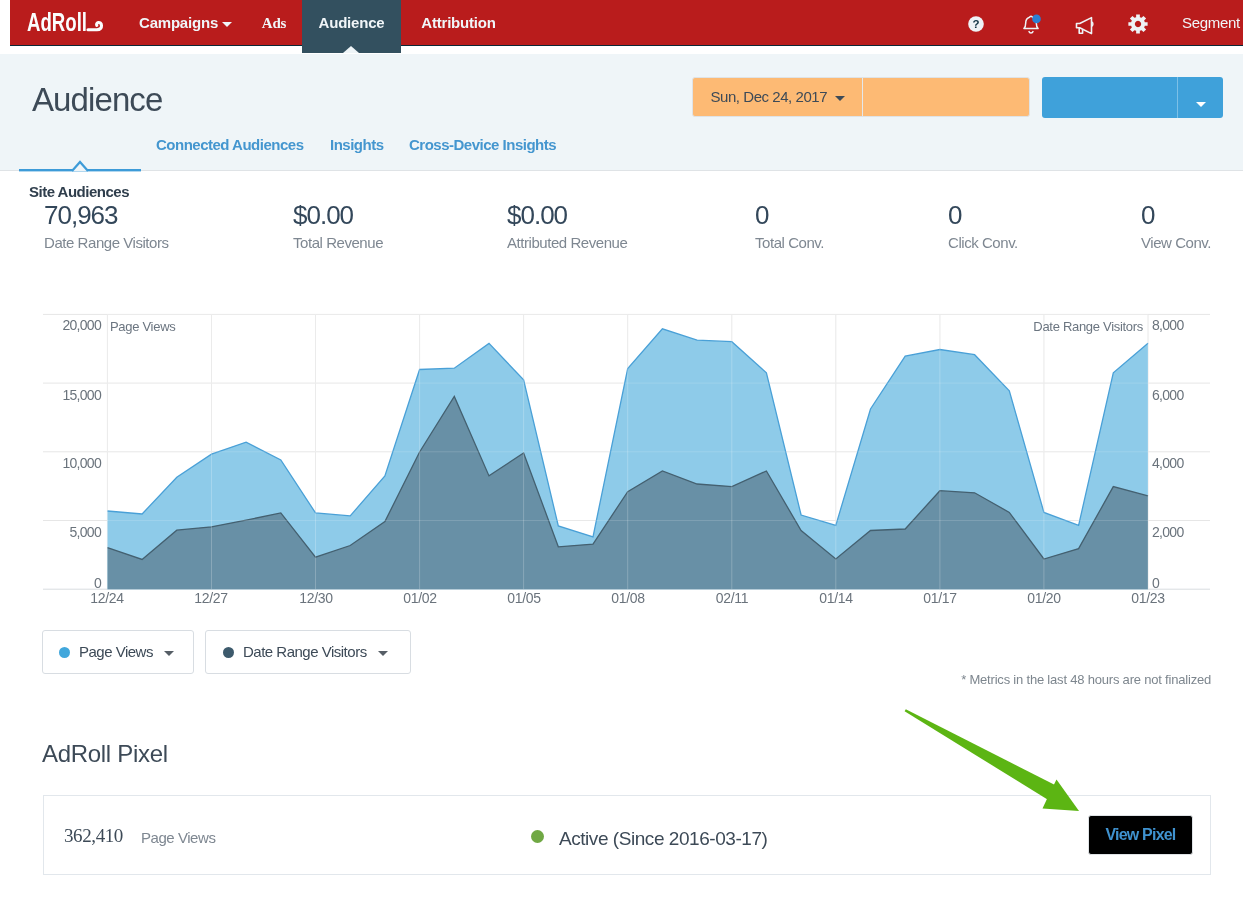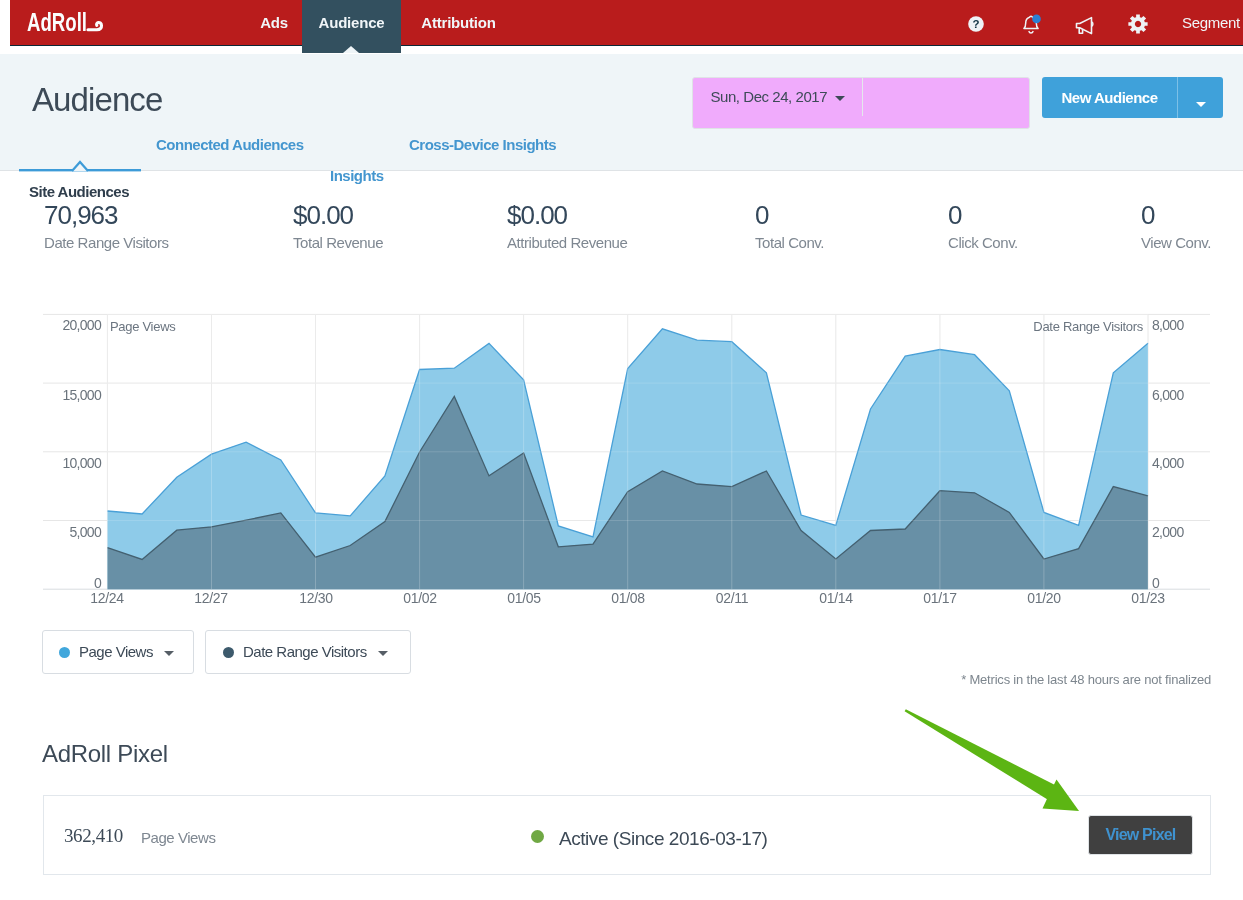--- a/index.html
+++ b/index.html
@@ -4,47 +4,48 @@
 * { margin:0; padding:0; box-sizing:border-box; }
 body { font-family:"Liberation Sans", sans-serif; background:#fff; width:1243px; height:900px; position:relative; overflow:hidden; }
 .abs { position:absolute; }
 .nav { position:absolute; left:10px; top:0; width:1243px; height:46px; background:#b91c1c; border-bottom:1px solid #0b2836; }
 .navitem { position:absolute; top:0; height:53px; line-height:46px; color:#f0f5f8; font-size:15px; font-weight:bold; letter-spacing:-0.2px; text-align:center; }
 .navtab { position:absolute; left:292px; top:0; width:99px; height:53px; background:#33505f; }
 .navnotch { position:absolute; left:333px; top:46px; width:0; height:0; border-left:8.5px solid transparent; border-right:8.5px solid transparent; border-bottom:7px solid #eff5f8; }
 .caret { display:inline-block; width:0; height:0; border-left:5px solid transparent; border-right:5px solid transparent; border-top:5px solid currentColor; vertical-align:middle; }
 .head { position:absolute; left:0; top:54px; width:1243px; height:117px; background:#eff5f8; border-bottom:1px solid #dfe3e6; }
 .title { position:absolute; left:32px; top:81px; font-size:33px; letter-spacing:-0.9px; color:#3d4a57; }
-.dategrp { position:absolute; left:692px; top:77px; width:338px; height:52px; background:#f0abfc; border:1px solid #dfe3e6; border-radius:3px; }
+.dategrp { position:absolute; left:692px; top:77px; width:338px; height:40px; background:#fdba74; border:1px solid #dfe3e6; border-radius:3px; }
 .dateitem { position:absolute; top:0; height:38px; line-height:38px; font-size:15px; letter-spacing:-0.45px; color:#3d4a57; text-align:center; }
 .newaud { position:absolute; left:1042px; top:77px; width:181px; height:41px; background:#3fa1da; border-radius:3px; }
 .tab { position:absolute; top:136px; font-size:15px; font-weight:bold; letter-spacing:-0.5px; color:#4496cf; }
 .tabactive { color:#2f3e4c;margin-top:47px; }
 .statv { position:absolute; top:200px; font-size:26px; letter-spacing:-1px; color:#33475a; }
 .statl { position:absolute; top:234px; font-size:15px; letter-spacing:-0.45px; color:#7e8791; }
 .ylab { position:absolute; width:58px; text-align:right; font-size:14px; letter-spacing:-0.7px; color:#6a737c; }
 .yrlab { position:absolute; left:1152px; font-size:14px; letter-spacing:-0.7px; color:#6a737c; }
 .xlab { position:absolute; top:590px; width:60px; text-align:center; font-size:14px; letter-spacing:-0.3px; color:#6a737c; }
 .axtitle { position:absolute; font-size:13px; letter-spacing:-0.3px; color:#6b7580; }
 .legbtn { position:absolute; top:630px; height:44px; background:#fff; border:1px solid #d8dde2; border-radius:3px; font-size:15px; letter-spacing:-0.5px; color:#3d4a57; line-height:42px; }
 .dot { display:inline-block; width:11px; height:11px; border-radius:50%; margin-right:9px; vertical-align:-1px; }
 .pixhead { position:absolute; left:42px; top:740px; font-size:24px; letter-spacing:-0.3px; color:#3d4a57; }
 .pixcard { position:absolute; left:43px; top:795px; width:1168px; height:80px; background:#fff; border:1px solid #e2e7ec; }
-.viewpix { position:absolute; left:1088px; top:815px; width:105px; height:40px; border:1px solid #dfe3e6; border-radius:3px; background:#404040; color:#3f92cf; font-size:16px; letter-spacing:-0.8px; font-weight:bold; text-align:center; line-height:38px; }
+.viewpix { position:absolute; left:1088px; top:815px; width:105px; height:40px; border:1px solid #dfe3e6; border-radius:3px; background:#000000; color:#3f92cf; font-size:16px; letter-spacing:-0.8px; font-weight:bold; text-align:center; line-height:38px; }
 .note { position:absolute; left:800px; top:672px; width:411px; text-align:right; font-size:13px; letter-spacing:-0.2px; color:#7d868e; }
 </style></head>
 <body>
 
 <div class="nav">
  <svg class="abs" style="left:17px;top:10px" width="80" height="34" viewBox="0 0 80 34">
   <text x="0" y="21.1" font-family="Liberation Sans, sans-serif" font-size="25" font-weight="bold" fill="#fbfdfe" textLength="60" lengthAdjust="spacingAndGlyphs">AdRoll</text>
   <path d="M61 19.7 L70 19.7 C73.5 19.7 74.6 17.5 74.5 15.6 C74.4 13.2 72.7 12.2 71.2 12.5 C69.8 12.8 69.3 14.2 69.8 15.4" fill="none" stroke="#fbfdfe" stroke-width="3.1" stroke-linecap="round"></path>
  </svg>
  <div class="navtab"></div>
- <div class="navitem" style="left:250px;width:28px;">Ads</div>
+ <div class="navitem" style="left:129px;text-align:left;">Campaigns <span class="caret" style="border-top-color:#f0f5f8"></span></div>
+ <div class="navitem" style="left:250px;width:28px;font-family:Liberation Serif, serif;">Ads</div>
  <div class="navitem" style="left:292px;width:99px;">Audience</div>
  <div class="navitem" style="left:411px;width:75px;">Attribution</div>
  <svg class="abs" style="left:958px;top:16px" width="16" height="16" viewBox="0 0 16 16">
    <circle cx="8" cy="8" r="7.8" fill="#eef3f6"></circle>
    <text x="8" y="12.2" text-anchor="middle" font-family="Liberation Sans, sans-serif" font-size="11.5" font-weight="bold" fill="#113444">?</text>
  </svg>
  <svg class="abs" style="left:1009px;top:13px" width="24" height="24" viewBox="0 0 24 24">
    <path d="M10.5 4.2 a1.6 1.6 0 0 1 3 0 C16 5 17.3 7.4 17.3 10 c0 3.4 0.8 4.7 1.8 5.6 H4.9 c1-0.9 1.8-2.2 1.8-5.6 0-2.6 1.3-5 3.8-5.8 Z" fill="none" stroke="#eef3f6" stroke-width="1.5" stroke-linejoin="round"></path>
    <path d="M10 18.6 a2.1 2.1 0 0 0 4 0" fill="none" stroke="#eef3f6" stroke-width="1.5" stroke-linecap="round"></path>
    <circle cx="17.5" cy="5.9" r="4.3" fill="#2c80d3"></circle>
@@ -61,27 +62,26 @@
  <div class="navnotch"></div>
 </div>
 
 <div class="head"></div>
 <div class="title">Audience</div>
 <div class="dategrp">
   <div class="dateitem" style="left:0;width:169px;">Sun, Dec 24, 2017 &nbsp;<span class="caret" style="border-top-color:#3d4a57"></span></div>
   <div style="position:absolute;left:169px;top:0;width:1px;height:38px;background:#e4e8eb;"></div>
 </div>
 <div class="newaud">
-  <div style="position:absolute;left:0;top:0;width:135px;height:41px;line-height:41px;text-align:center;color:#fff;font-size:15px;letter-spacing:-0.5px;font-weight:bold;">New Audience</div>
   <div style="position:absolute;left:135px;top:0;width:1px;height:41px;background:#7cc0e7;"></div>
   <div style="position:absolute;left:136px;top:18px;width:45px;text-align:center;"><span class="caret" style="border-top-color:#fff"></span></div>
 </div>
 <div class="tab tabactive" style="left:29px;">Site Audiences</div>
 <div class="tab" style="left:156px;">Connected Audiences</div>
-<div class="tab" style="left:330px;margin-top:31px;">Insights</div>
+<div class="tab" style="left:330px;">Insights</div>
 <div class="tab" style="left:409px;">Cross-Device Insights</div>
 <svg class="abs" style="left:19px;top:159px" width="122" height="13" viewBox="0 0 122 13">
   <rect x="0" y="10" width="122" height="2.4" fill="#3d9bd8"></rect>
   <path d="M53 12 L61 3 L69 12 Z" fill="#eff5f8"></path>
   <path d="M53 12 L61 3 L69 12" fill="none" stroke="#3d9bd8" stroke-width="2.2"></path>
 </svg>
 
 <div class="statv" style="left:44px;">70,963</div>
 <div class="statl" style="left:44px;">Date Range Visitors</div>
 <div class="statv" style="left:293px;">$0.00</div>

